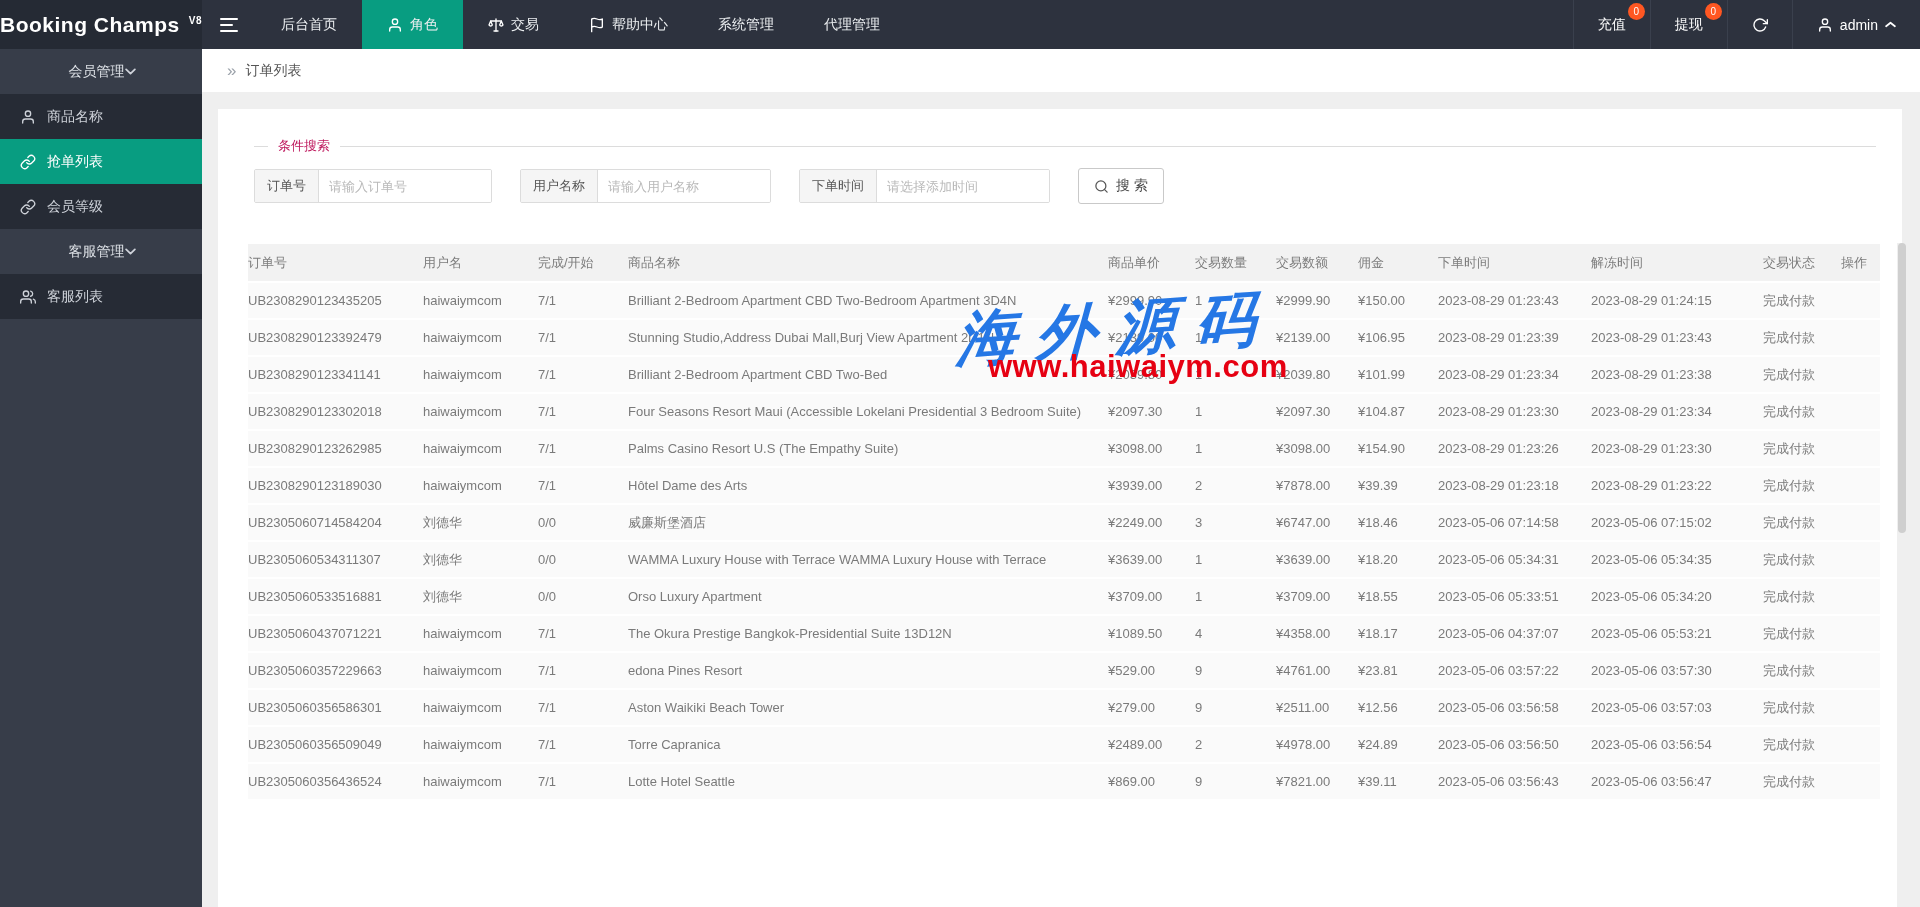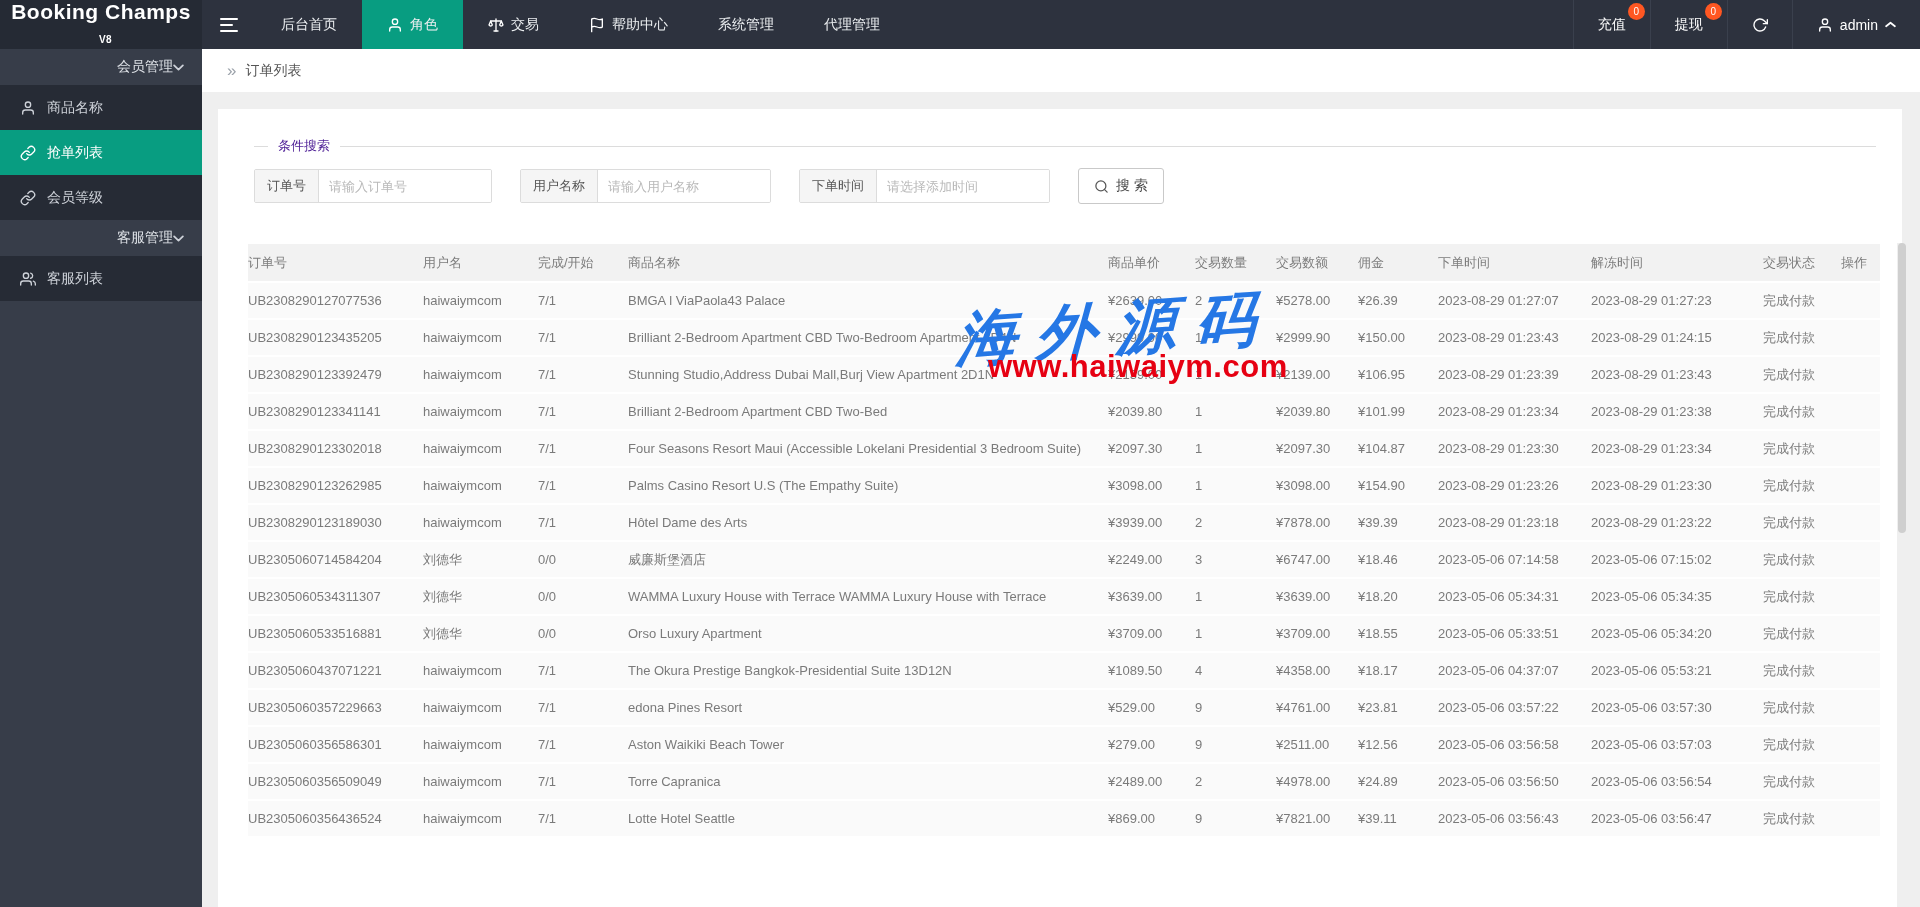--- a/index.html
+++ b/index.html
@@ -4,51 +4,51 @@
 <style>
   * { box-sizing: border-box; }
   html,body { margin:0; padding:0; }
   body {
     width:1920px; height:907px; overflow:hidden; position:relative;
     background:#efefef;
     font-family:"Liberation Sans","DejaVu Sans",sans-serif;
   }
   
   .header { position:absolute; top:0; left:0; right:0; height:49px; background:#2d323e; display:flex; align-items:stretch; color:#fff; z-index:20; }
-  .logo { width:202px; background:#252a34; display:flex; align-items:center; justify-content:space-between; font-size:21px; font-weight:bold; letter-spacing:.5px;flex-direction:column; }
+  .logo { width:202px; background:#252a34; display:flex; align-items:center; justify-content:center; font-size:21px; font-weight:bold; letter-spacing:.5px; }
   .logo sup { font-size:10px; margin-left:9px; transform:translateY(-4px); }
   .hamburger { width:54px; display:flex; align-items:center; justify-content:center; cursor:pointer; }
   .hamburger .bars { width:18px; display:flex; flex-direction:column; gap:4px; }
   .hamburger .bars i { display:block; height:2px; background:#fff; border-radius:1px; }
   .hamburger .bars i:nth-child(2){ width:13px; }
   .nav { display:flex; align-items:stretch; }
   .nav-item { display:flex; align-items:center; gap:7px; padding:0 25px; font-size:14px; color:#eceff1; cursor:pointer; white-space:nowrap; }
   .nav-item.active { background:#089d81; }
   .nav-item svg { width:16px; height:16px; stroke:#fff; fill:none; stroke-width:2; stroke-linecap:round; stroke-linejoin:round; }
   .header-right { margin-left:auto; display:flex; align-items:stretch; }
   .hr-item { position:relative; display:flex; align-items:center; gap:7px; padding:0 24px; font-size:14px; border-left:1px solid #3a404d; cursor:pointer; white-space:nowrap; }
   .hr-item svg { width:16px; height:16px; stroke:#fff; fill:none; stroke-width:2; stroke-linecap:round; stroke-linejoin:round; }
   .badge { position:absolute; top:3px; right:5px; min-width:17px; height:17px; border-radius:9px; color:#fff; font-size:10px; display:flex; align-items:center; justify-content:center; padding:0 4px; }
   
   .sidebar { position:absolute; top:49px; left:0; width:202px; bottom:0; background:#373d49; z-index:10; }
-  .side-group { height:36px; display:flex; align-items:center; justify-content:flex-end; padding:0 18px 0 20px; color:#dde1e6; font-size:14px; cursor:pointer; background:#373d49; }
+  .side-group { height:45px; display:flex; align-items:center; justify-content:center; padding:0 18px 0 20px; color:#dde1e6; font-size:14px; cursor:pointer; background:#373d49; }
   .side-group svg { width:11px; height:7px; stroke:#cfd3da; fill:none; stroke-width:2; stroke-linecap:round; stroke-linejoin:round; }
   .side-item { height:45px; display:flex; align-items:center; gap:11px; padding:0 20px; color:#ced2d9; font-size:14px; background:#262b35; cursor:pointer; }
   .side-item svg { width:16px; height:16px; stroke:#ced2d9; fill:none; stroke-width:2; stroke-linecap:round; stroke-linejoin:round; }
   .side-item.active { color:#fff; }
   .side-item.active svg { stroke:#fff; }
   
   .main { position:absolute; left:202px; top:49px; right:0; bottom:0; }
   .breadcrumb { height:43px; background:#fff; display:flex; align-items:center; padding-left:25px; gap:9px; color:#555; font-size:14px; }
   .bc-icon { color:#9aa1a9; font-size:17px; line-height:1; }
   .content { position:absolute; top:43px; left:0; right:0; bottom:0; background:#efefef; padding:17px 18px 0 16px; }
   .card { background:#fff; width:100%; height:1200px; padding:28px 20px 0 30px; position:relative; }
   
   fieldset.search-fs { margin:0 6px; padding:0; border:none; border-top:1px solid #dcdcdc; }
-  fieldset.search-fs legend { font-size:13px; color:#4c1d95; padding:0 10px; margin-left:14px; }
+  fieldset.search-fs legend { font-size:13px; color:#be185d; padding:0 10px; margin-left:14px; }
   .form-row { display:flex; align-items:center; gap:28px; margin-top:13px; }
   .input-group { display:flex; height:34px; border:1px solid #dcdcdc; border-radius:2px; overflow:hidden; background:#fff; }
   .ig-label { background:#f5f5f5; border-right:1px solid #dcdcdc; display:flex; align-items:center; padding:0 12px; font-size:13px; color:#555; white-space:nowrap; }
   .ig-input { border:none; outline:none; padding:0 10px; font-size:13px; width:172px; color:#333; font-family:inherit; }
   .ig-input::placeholder { color:#b9b9b9; }
   .search-btn { height:36px; border:1px solid #c9c9c9; border-radius:3px; background:#fff; display:flex; align-items:center; gap:7px; padding:0 15px; font-size:14px; color:#4a4a4a; cursor:pointer; font-family:inherit; }
   .search-btn svg { width:15px; height:15px; stroke:#555; fill:none; stroke-width:2; stroke-linecap:round; }
   
   .table-wrap { margin-top:40px; }
   table.orders { width:1632px; border-collapse:collapse; table-layout:fixed; }
@@ -243,34 +243,20 @@
                 <th>交易数额</th>
                 <th>佣金</th>
                 <th>下单时间</th>
                 <th>解冻时间</th>
                 <th>交易状态</th>
                 <th>操作</th>
               </tr>
             </thead>
           <tbody>
               <tr>
-                <td>UB2308290127077536</td>
-                <td>haiwaiymcom</td>
-                <td>7/1</td>
-                <td>BMGA l ViaPaola43 Palace</td>
-                <td>¥2639.00</td>
-                <td>2</td>
-                <td>¥5278.00</td>
-                <td>¥26.39</td>
-                <td>2023-08-29 01:27:07</td>
-                <td>2023-08-29 01:27:23</td>
-                <td>完成付款</td>
-                <td></td>
-              </tr>
-              <tr>
                 <td>UB2308290123435205</td>
                 <td>haiwaiymcom</td>
                 <td>7/1</td>
                 <td>Brilliant 2-Bedroom Apartment CBD Two-Bedroom Apartment 3D4N</td>
                 <td>¥2999.90</td>
                 <td>1</td>
                 <td>¥2999.90</td>
                 <td>¥150.00</td>
                 <td>2023-08-29 01:23:43</td>
                 <td>2023-08-29 01:24:15</td>

